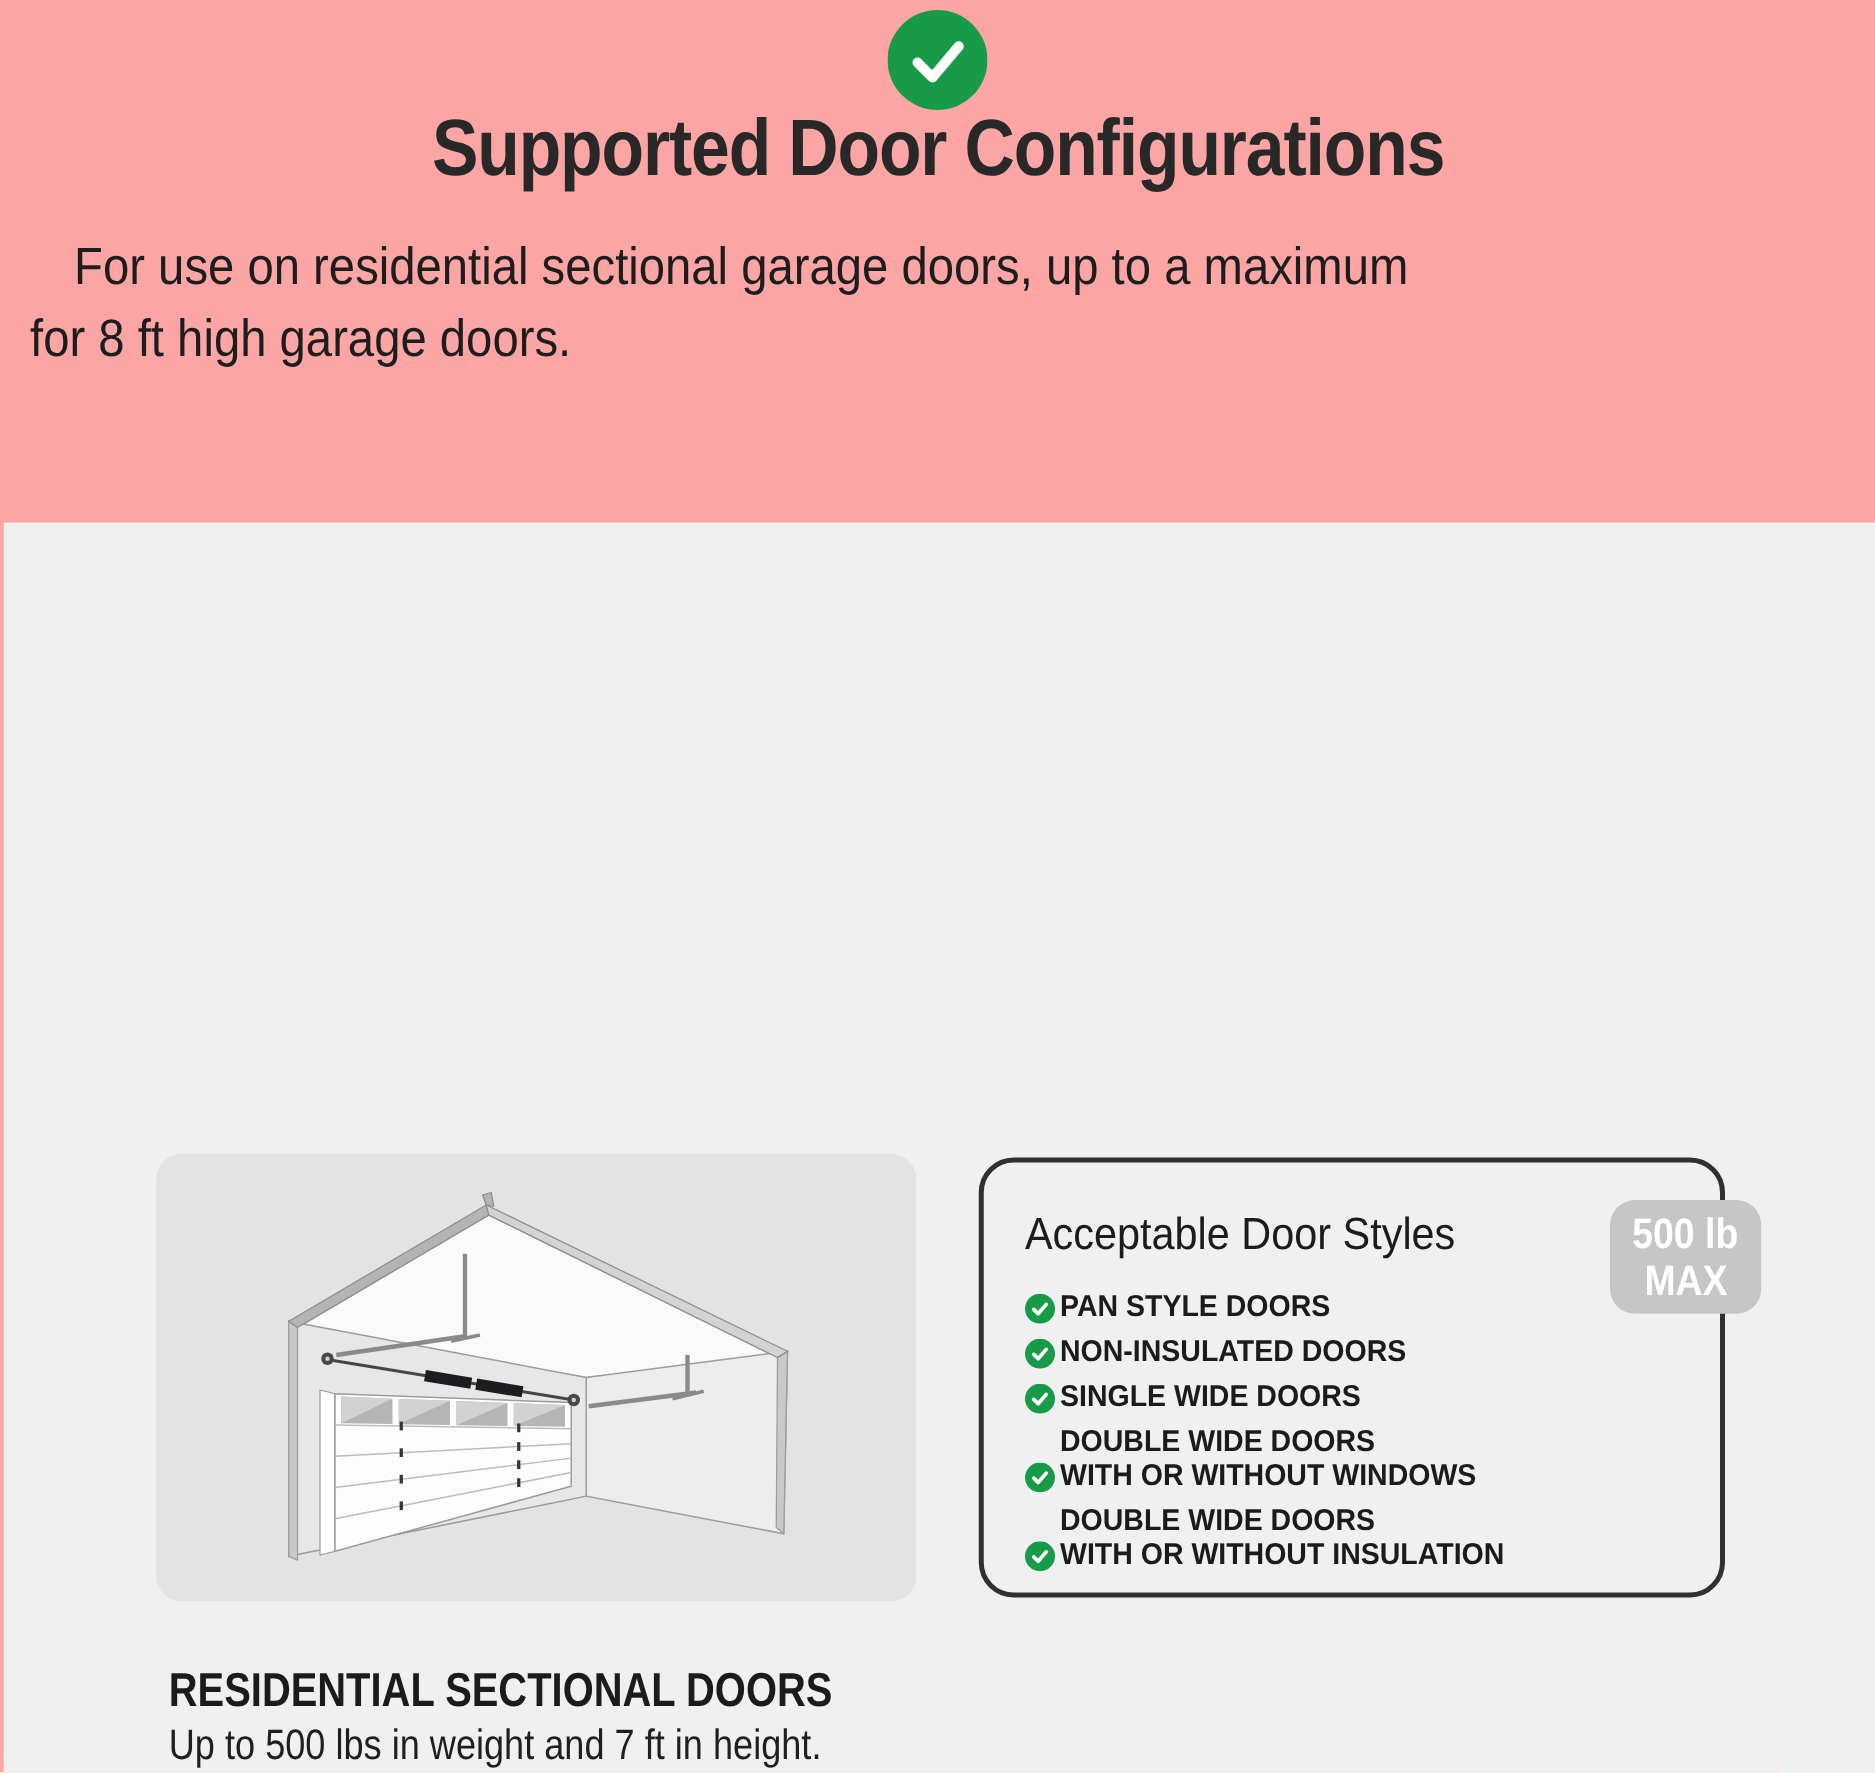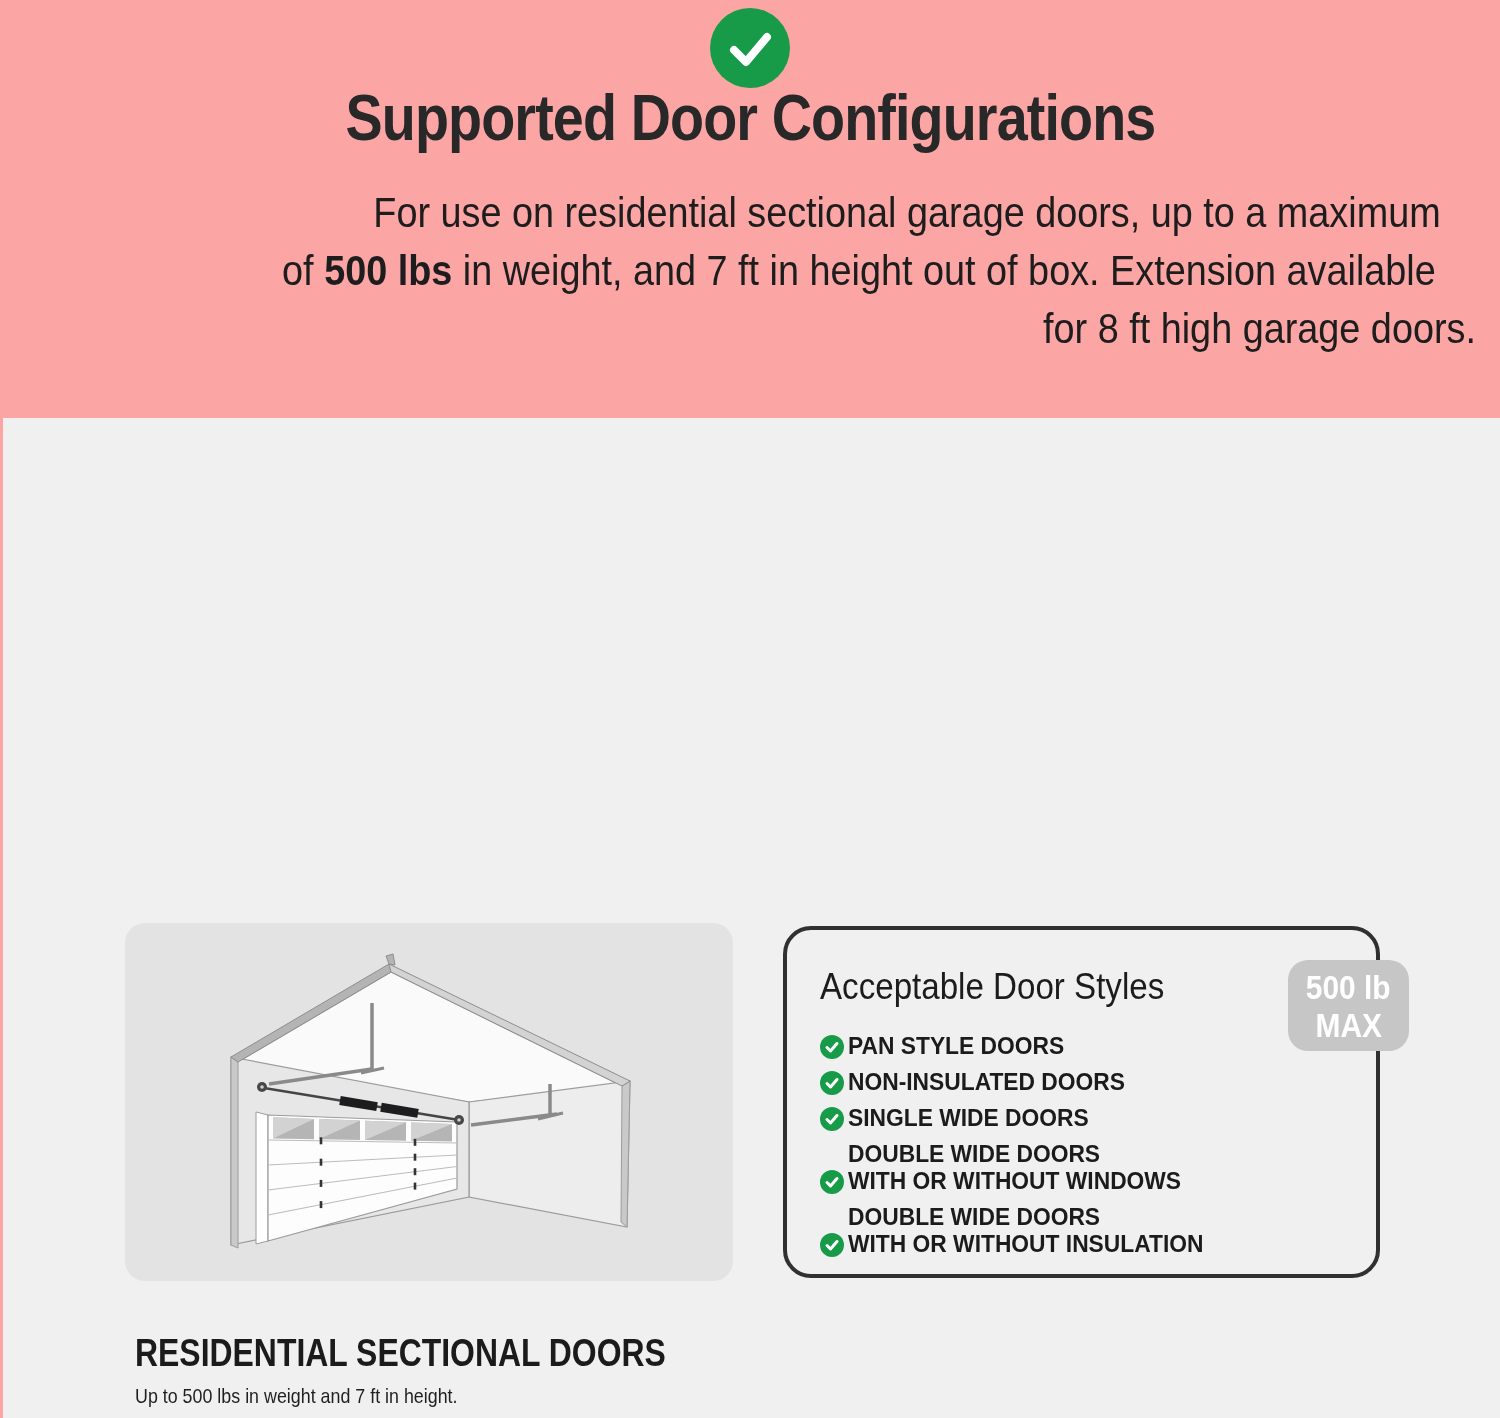--- a/index.html
+++ b/index.html
@@ -11,62 +11,61 @@
   
   .cxc{display:inline-block;transform-origin:50% 50%;white-space:nowrap;}
   .cxl{display:block;transform-origin:0 50%;white-space:nowrap;} .s84{transform:scaleX(.84);} .s85{transform:scaleX(.85);}
   .s87{transform:scaleX(.87);} .s88{transform:scaleX(.88);}
   .s90{transform:scaleX(.90);} .s92{transform:scaleX(.92);} .s95{transform:scaleX(.95);}
 
   
   #hero-check{left:710px;top:8px;width:80px;height:80px;}
   #page-title{left:0;top:84px;width:1500px;text-align:center;font-size:64px;line-height:68px;
     font-weight:700;color:#282828;letter-spacing:-1px;}
-  #page-subtitle{left:0;top:184px;width:1500px;text-align:right;font-size:42px;line-height:58px;color:#1d1d1d;}
+  #page-subtitle{left:0;top:184px;width:1500px;text-align:left;font-size:42px;line-height:58px;color:#1d1d1d;}
   #page-subtitle b{font-weight:700;}
 
   
   #gray-section{left:3px;top:418px;width:1500px;height:1000px;background:#f0f0f1;}
 
   
   #illus-card{left:122px;top:505px;width:608px;height:358px;background:#e3e3e4;border-radius:20px;overflow:hidden;}
 
   
   #acc-box{left:780px;top:508px;width:597px;height:352px;border:4px solid #303030;border-radius:28px;box-sizing:border-box;}
   #acc-title{left:33px;top:36px;font-size:36px;line-height:42px;color:#1c1c1c;}
   #acc-badge{left:458px;top:30px;width:121px;height:91px;background:#c6c6c7;border-radius:20px;
     color:#ffffff;font-weight:700;font-size:34px;line-height:38px;text-align:center;padding-top:8px;box-sizing:border-box;margin-left:43px;}
   #acc-list{left:33px;top:102px;width:520px;}
   .chk-item{display:flex;align-items:flex-end;margin-bottom:9px;}
   .chk-item .ic{flex:0 0 24px;width:24px;height:24px;margin-right:4px;margin-top:1px;}
   .chk-item .txt{font-weight:700;font-size:24px;line-height:27px;color:#1b1b1b;}
 
   
   #res-heading{left:132px;top:915px;font-size:38px;line-height:40px;font-weight:700;color:#1b1b1b;}
-  #res-line1{left:132px;top:960px;font-size:21px;line-height:36px;color:#1f1f1f;}
+  #res-line1{left:132px;top:960px;font-size:34px;line-height:36px;color:#1f1f1f;}
 </style>
 </head>
 <body>
 
 <div id="page">
 
   <div class="abs" id="hero-check">
     <svg width="80" height="80" viewBox="0 0 80 80">
       <circle cx="40" cy="40" r="40" fill="#189B48"></circle>
       <path d="M24 42 L36 54 L57 29" fill="none" stroke="#ffffff" stroke-width="8" stroke-linecap="round" stroke-linejoin="round"></path>
     </svg>
   </div>
 
   <div class="abs" id="page-title">
     <span class="cxc s87">Supported Door Configurations</span>
   </div>
 
   <div class="abs" id="page-subtitle">
     <div><span class="cxc s90">For use on residential sectional garage doors, up to a maximum</span></div>
-    <div><span class="cxc s90"><span>of </span><b>500 lbs</b><span> in weight, and 7 ft in height out of box. Extension available</span></span></div>
     <div><span class="cxc s90">for 8 ft high garage doors.</span></div>
   </div>
 
   <div class="abs" id="gray-section">
 
     <div class="abs" id="illus-card">
       <svg width="608" height="358" viewBox="0 0 608 358" aria-hidden="true">
 
         <polygon points="113,139 266,49 497,163 344,179" fill="#fafafb" stroke="#a6a6a7" stroke-width="1.2"></polygon>
 

